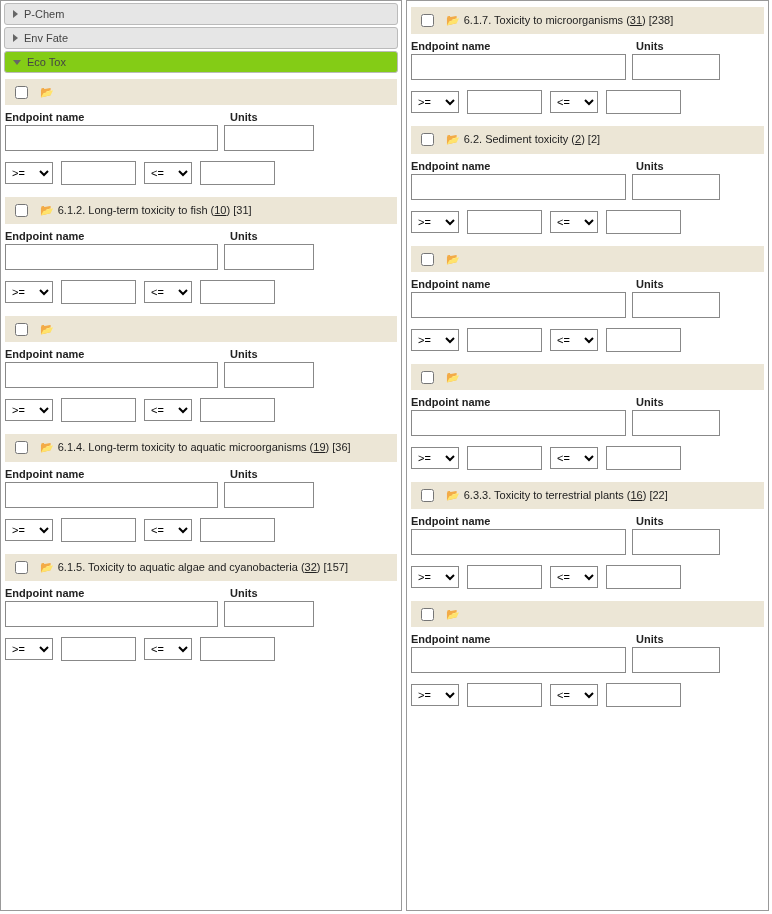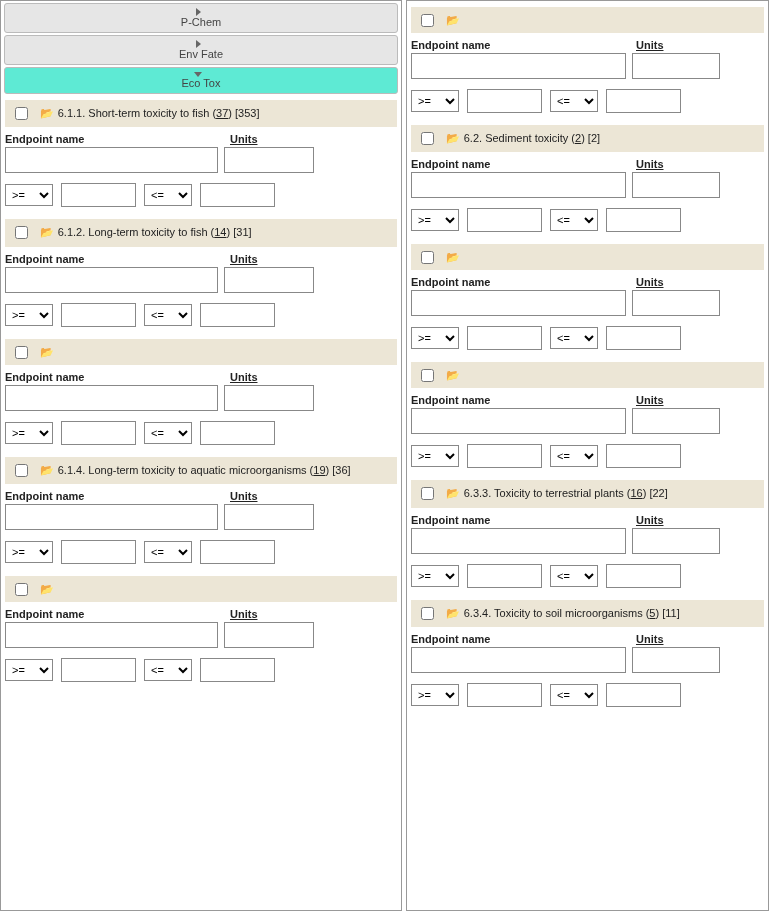--- a/index.html
+++ b/index.html
@@ -26,24 +26,23 @@
   background: #e6e6e6;
   border: 1px solid #bbb;
   border-radius: 3px;
   padding: 4px 8px;
   margin: 2px 3px;
   color: #444;
   font-size: 11px;
   cursor: pointer;
   display: flex;
   align-items: center;
-  flex-direction: column;
 }
 .accordion-header.active {
-  background: #5eead4;
+  background: #84cc16;
 }
 .tri {
   display: inline-block;
   width: 0; height: 0;
   margin-right: 6px;
 }
 .tri-right { border-top: 4px solid transparent; border-bottom: 4px solid transparent; border-left: 5px solid #666; }
 .tri-down { border-left: 4px solid transparent; border-right: 4px solid transparent; border-top: 5px solid #666; }
 
 .panel { padding: 0 4px 10px 4px; }
@@ -56,21 +55,21 @@
   align-items: flex-start;
 }
 .section-row input[type=checkbox] { margin: 1px 12px 0 4px; }
 .folder-icon { display: inline-block; margin-right: 4px; font-size: 11px; color: #333; flex-shrink:0; margin-top:1px;}
 .section-title { color: #222; line-height: 1.4; }
 .section-title .u { text-decoration: underline; }
 
 .labels { display: flex; margin: 6px 0 2px 0; }
 .lbl-endpoint { font-weight: bold; color: #222; width: 225px; }
 .lbl-endpoint-r { font-weight: bold; color: #222; width: 225px; }
-.lbl-units { font-weight: bold; color: #222; text-decoration: underline; }
+.lbl-units { font-weight: bold; color: #222; }
 
 .inputs-row { display: flex; gap: 6px; margin-bottom: 10px; }
 .txt { border: 1px solid #888; background: #fff; height: 26px; padding: 2px 4px; font-size: 11px; }
 .txt.endpoint { width: 213px; }
 .txt.units { width: 90px; }
 .txt.endpoint-r { width: 215px; }
 .txt.units-r { width: 88px; }
 
 .range-row { display: flex; align-items: center; gap: 8px; margin-bottom: 12px; }
 .sel { border: 1px solid #888; background: #fff; height: 22px; font-size: 11px; padding: 1px 2px; }
@@ -97,43 +96,40 @@
   </div>
   <div class="accordion-header active">
     <span class="tri tri-down"></span>
     <span>Eco Tox</span>
   </div>
 
   <div class="panel" id="left-panel-body">
   <div class="section-row">
     <input type="checkbox" style="">
     <span class="folder-icon">📂</span>
-    <span class="section-title">
-      <span>6.1.1.</span> <span>Short-term toxicity to fish (</span><span class="u">37</span><span>) [353]</span>
-    </span>
-  </div>
-  <div class="labels">
-    <div class="lbl-endpoint">Endpoint name</div>
-    <div class="lbl-units">Units</div>
-  </div>
-  <div class="inputs-row">
-    <input class="txt endpoint" style="">
-    <input class="txt units" style="">
-  </div>
-  <div class="range-row">
-    <select class="sel op"><option>&gt;=</option></select>
-    <input class="txt num" style="">
-    <select class="sel op"><option>&lt;=</option></select>
-    <input class="txt num" style="">
-  </div>
-  <div class="section-row">
-    <input type="checkbox" style="">
-    <span class="folder-icon">📂</span>
-    <span class="section-title">
-      <span>6.1.2.</span> <span>Long-term toxicity to fish (</span><span class="u">14</span><span>) [31]</span>
+  </div>
+  <div class="labels">
+    <div class="lbl-endpoint">Endpoint name</div>
+    <div class="lbl-units">Units</div>
+  </div>
+  <div class="inputs-row">
+    <input class="txt endpoint" style="">
+    <input class="txt units" style="">
+  </div>
+  <div class="range-row">
+    <select class="sel op"><option>&gt;=</option></select>
+    <input class="txt num" style="">
+    <select class="sel op"><option>&lt;=</option></select>
+    <input class="txt num" style="">
+  </div>
+  <div class="section-row">
+    <input type="checkbox" style="">
+    <span class="folder-icon">📂</span>
+    <span class="section-title">
+      <span>6.1.2.</span> <span>Long-term toxicity to fish (</span><span class="u">10</span><span>) [31]</span>
     </span>
   </div>
   <div class="labels">
     <div class="lbl-endpoint">Endpoint name</div>
     <div class="lbl-units">Units</div>
   </div>
   <div class="inputs-row">
     <input class="txt endpoint" style="">
     <input class="txt units" style="">
   </div>
@@ -178,20 +174,23 @@
   </div>
   <div class="range-row">
     <select class="sel op"><option>&gt;=</option></select>
     <input class="txt num" style="">
     <select class="sel op"><option>&lt;=</option></select>
     <input class="txt num" style="">
   </div>
   <div class="section-row">
     <input type="checkbox" style="">
     <span class="folder-icon">📂</span>
+    <span class="section-title">
+      <span>6.1.5.</span> <span>Toxicity to aquatic algae and cyanobacteria (</span><span class="u">32</span><span>) [157]</span>
+    </span>
   </div>
   <div class="labels">
     <div class="lbl-endpoint">Endpoint name</div>
     <div class="lbl-units">Units</div>
   </div>
   <div class="inputs-row">
     <input class="txt endpoint" style="">
     <input class="txt units" style="">
   </div>
   <div class="range-row">
@@ -201,20 +200,23 @@
     <input class="txt num" style="">
   </div>
     </div>
 </div>
 
 <div class="column col-right">
   <div class="panel" id="right-panel-body">
   <div class="section-row">
     <input type="checkbox" style="">
     <span class="folder-icon">📂</span>
+    <span class="section-title">
+      <span>6.1.7.</span> <span>Toxicity to microorganisms (</span><span class="u">31</span><span>) [238]</span>
+    </span>
   </div>
   <div class="labels">
     <div class="lbl-endpoint-r">Endpoint name</div>
     <div class="lbl-units">Units</div>
   </div>
   <div class="inputs-row">
     <input class="txt endpoint-r" style="">
     <input class="txt units-r" style="">
   </div>
   <div class="range-row">
@@ -297,23 +299,20 @@
   </div>
   <div class="range-row">
     <select class="sel op"><option>&gt;=</option></select>
     <input class="txt num-r" style="">
     <select class="sel op"><option>&lt;=</option></select>
     <input class="txt num-r" style="">
   </div>
   <div class="section-row">
     <input type="checkbox" style="">
     <span class="folder-icon">📂</span>
-    <span class="section-title">
-      <span>6.3.4.</span> <span>Toxicity to soil microorganisms (</span><span class="u">5</span><span>) [11]</span>
-    </span>
   </div>
   <div class="labels">
     <div class="lbl-endpoint-r">Endpoint name</div>
     <div class="lbl-units">Units</div>
   </div>
   <div class="inputs-row">
     <input class="txt endpoint-r" style="">
     <input class="txt units-r" style="">
   </div>
   <div class="range-row">

